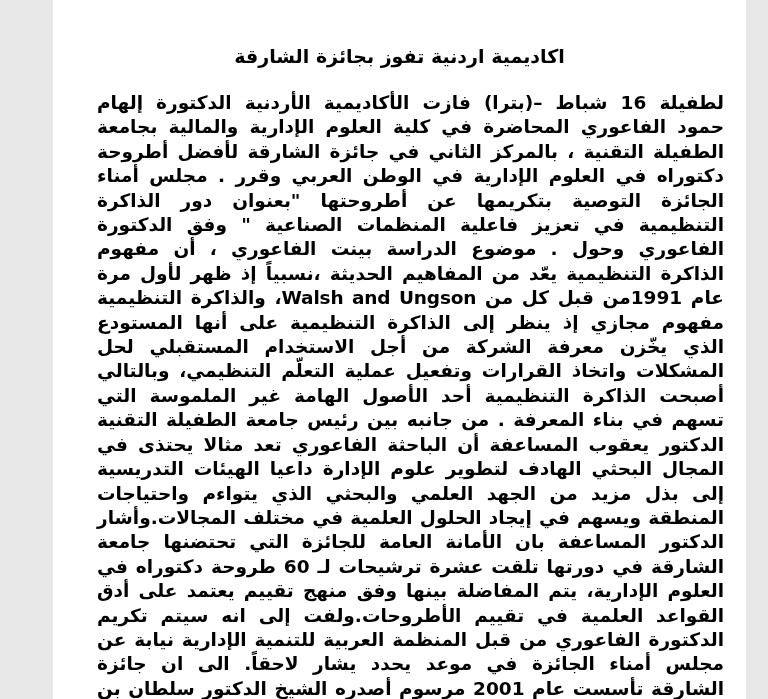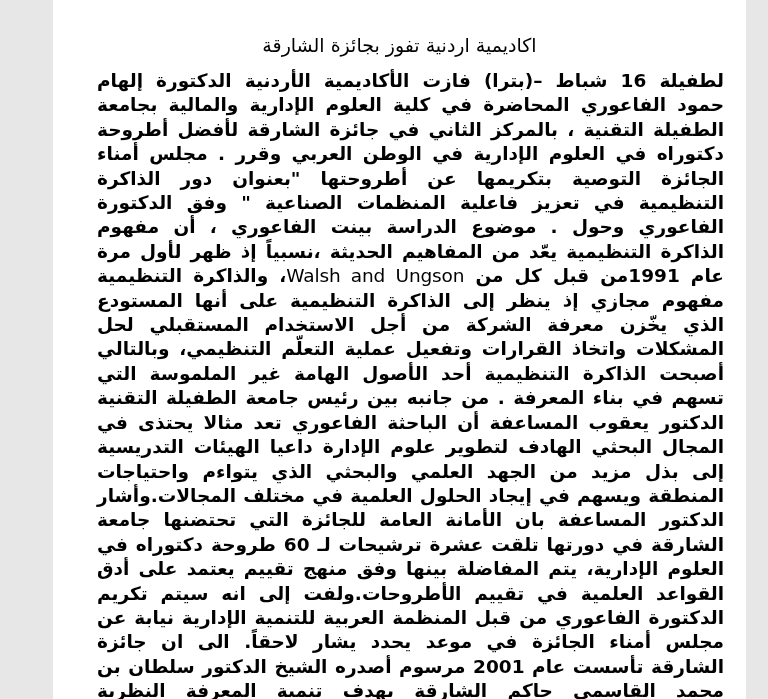--- a/index.html
+++ b/index.html
@@ -28,25 +28,25 @@
     position: absolute;
     top: 0;
     left: 0;
     width: 693px;
     height: 699px;
     box-sizing: border-box;
     padding: 0;
   }
 
   .doc-title {
-    margin: 0;
+    margin: 11px;
     padding-top: 32px;
     text-align: center;
     font-size: 19px;
-    font-weight: normal;
+    font-weight: bold;
     line-height: 26px;
     color: #000000;
     direction: rtl;
     unicode-bidi: isolate;
     letter-spacing: -0.2px;
   }
 
   .body-block {
     margin: 0;
     padding: 11px 22px 0 44px;
@@ -58,21 +58,21 @@
     font-weight: bold;
     line-height: 24.4px;
     color: #000000;
     word-spacing: 0.5px;
     letter-spacing: -0.15px;
   }
 
   .latin-name {
     direction: ltr;
     unicode-bidi: embed;
-    font-weight: normal;
+    font-weight: bold;
   }
 </style>
 </head>
 <body>
 
 <div id="page-sheet">
   <article id="article">
 
     <h1 class="doc-title">اكاديمية اردنية تفوز بجائزة الشارقة</h1>
 

